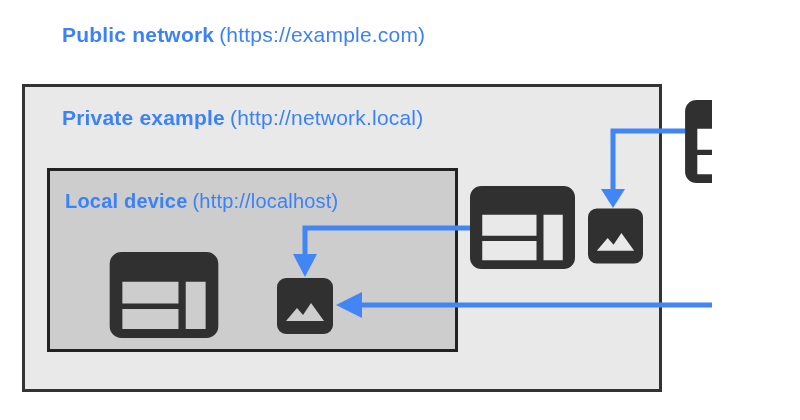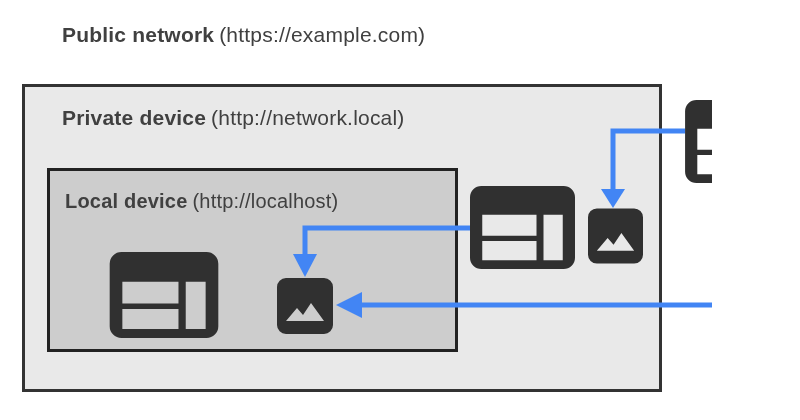--- a/index.html
+++ b/index.html
@@ -1,18 +1,18 @@
 <!DOCTYPE html>
 <html><head>
 <meta charset="utf-8">
 <style>
   html,body{margin:0;padding:0;background:#ffffff;}
   .canvas{
     position:relative;width:712px;height:420px;background:#ffffff;overflow:hidden;
-    font-family:"Liberation Sans",sans-serif;color:#404040;
+    font-family:"Liberation Sans",sans-serif;color:#3b82f6;
   }
   .label{position:absolute;white-space:nowrap;letter-spacing:0.2px;}
   .label .name{font-weight:700;}
   .label .detail{font-weight:400;margin-left:5px;}
   .title-label{left:62px;top:23px;font-size:21px;}
   .private-label{left:62px;top:106px;font-size:21px;}
   .local-label{left:65px;top:190px;font-size:20px;}
   .net-box{position:absolute;box-sizing:border-box;}
   .private-box{left:22px;top:84px;width:640px;height:308px;background:#e9e9e9;border:3px solid #333333;}
   .local-box{left:47px;top:168px;width:411px;height:184px;background:#cdcdcd;border:3px solid #222222;}
@@ -31,21 +31,21 @@
 <body>
 
 <div class="canvas">
 
   <div class="label title-label">
     <span class="name">Public network</span><span class="detail">(https://example.com)</span>
   </div>
 
   <div class="net-box private-box" style="background-color: rgb(233, 233, 233);"></div>
   <div class="label private-label">
-    <span class="name">Private device</span><span class="detail">(http://network.local)</span>
+    <span class="name">Private example</span><span class="detail">(http://network.local)</span>
   </div>
 
   <div class="net-box local-box" style="background-color: rgb(205, 205, 205);"></div>
   <div class="label local-label">
     <span class="name">Local device</span><span class="detail">(http://localhost)</span>
   </div>
 
   <div class="icon web-local">
     <svg viewBox="0 0 120 95">
       <path fill-rule="evenodd" d="M13 0 H107 A13 13 0 0 1 120 13 V82 A13 13 0 0 1 107 95 H13 A13 13 0 0 1 0 82 V13 A13 13 0 0 1 13 0 Z

